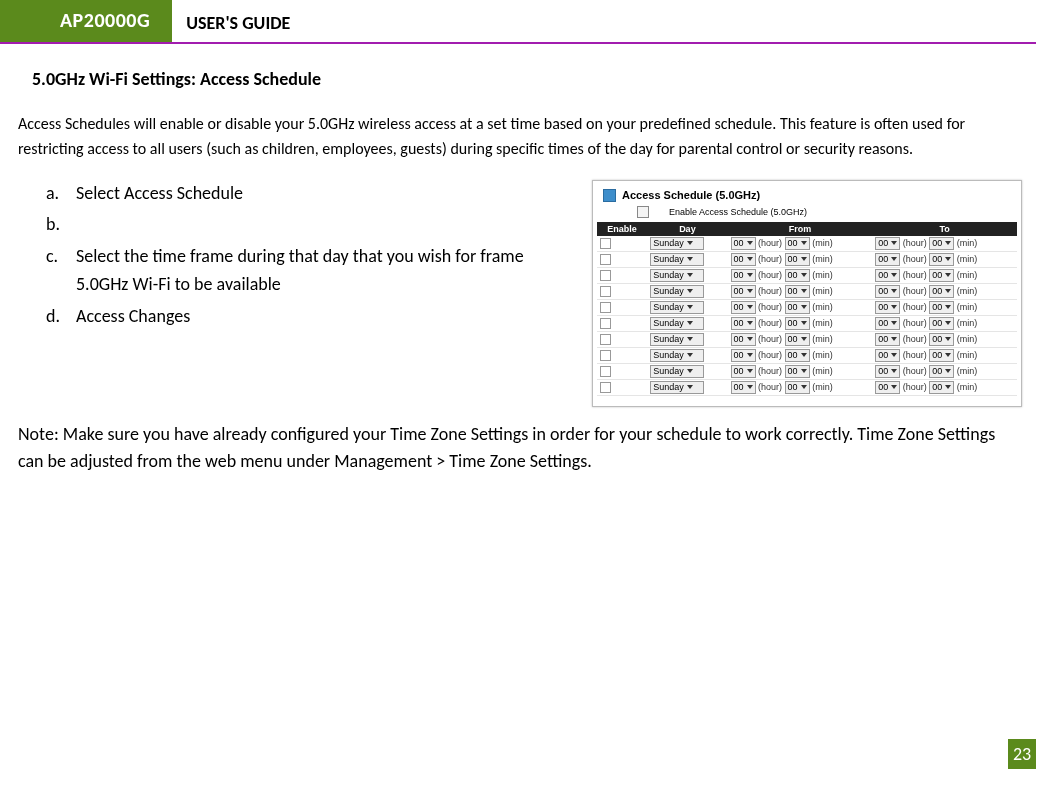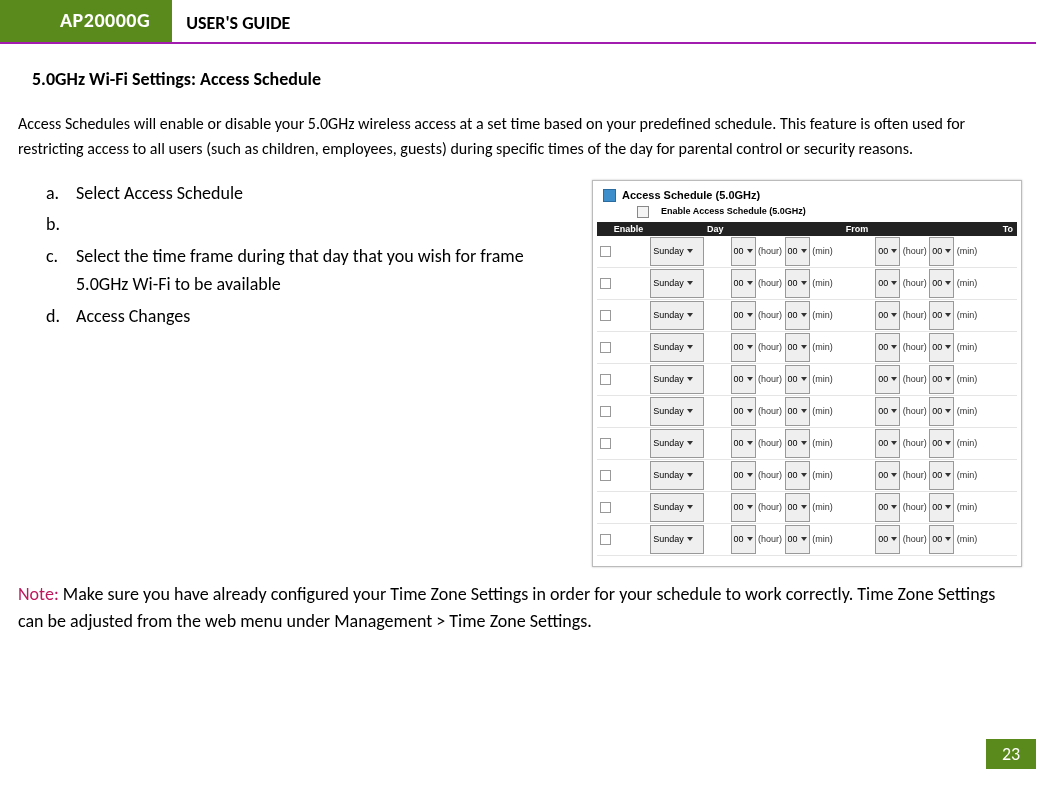--- a/index.html
+++ b/index.html
@@ -9,37 +9,37 @@
   .guide-title{font-weight:700;font-size:18px;padding:12px 0 8px 14px}
   .content{padding:24px 32px 0 18px}
   .section-title{font-weight:700;font-size:18px;margin:0 0 22px 14px}
   .intro{font-size:16px;line-height:1.55;margin:0 12px 18px 0}
   .columns{display:flex;gap:24px;align-items:flex-start}
   .steps{flex:1;font-size:18px;line-height:1.55}
   .steps ol{list-style:none;margin:0;padding:0 0 0 28px}
   .steps li{display:flex;margin:0 0 4px 0}
   .steps li .mk{min-width:30px}
   .note-wrap{font-size:18px;line-height:1.55;margin-top:14px}
-  .note-label{color:#be185d}
+  .note-label{color:#000000}
   .shot{width:420px;border:1px solid #bbb;background:#fff;box-shadow:0 0 2px rgba(0,0,0,.25);padding:6px 4px 10px 4px;font-family:Arial,sans-serif}
   .shot-title-row{display:flex;align-items:flex-start;gap:6px;padding:2px 6px 4px}
   .shot-check{width:11px;height:11px;background:#3e8ecb;border:1px solid #2a6ca0}
   .shot-title{font-weight:700;font-size:11px}
   .shot-desc{font-size:9px;color:#444;padding:0 6px 8px;line-height:1.25}
-  .shot-enable{display:flex;gap:12px;padding:0 0 4px 40px;font-size:9px;font-weight:700}
+  .shot-enable{display:flex;align-items:center;gap:20px;padding:0 0 4px 40px;font-size:9px;font-weight:400}
   .shot-enable .cb{width:10px;height:10px;border:1px solid #888;background:#f4f4f4}
   table.sched{width:100%;border-collapse:collapse;font-size:9px}
-  table.sched thead th{background:#222;color:#fff;font-weight:700;text-align:right;padding:2px 4px}
+  table.sched thead th{background:#222;color:#fff;font-weight:700;text-align:center;padding:2px 4px}
   table.sched td{padding:1px 3px;border-bottom:1px solid #e5e5e5;white-space:nowrap}
   .cb2{display:inline-block;width:9px;height:9px;border:1px solid #999;background:#fff;vertical-align:middle}
-  .sel{display:inline-block;border:1px solid #999;background:#efefef;padding:8px 2px;font-size:9px;line-height:11px}
+  .sel{display:inline-block;border:1px solid #999;background:#efefef;padding:0 2px;font-size:9px;line-height:11px}
   .sel.day{min-width:48px}
   .arrow{display:inline-block;width:0;height:0;border-left:3px solid transparent;border-right:3px solid transparent;border-top:4px solid #333;margin-left:3px;vertical-align:middle}
   .unit{color:#333}
-  .page-num{position:absolute;right:18px;bottom:22px;background:#5b8a1c;color:#fff;font-size:18px;width:50px;height:30px;display:flex;align-items:center;justify-content:center}
+  .page-num{position:absolute;right:18px;bottom:22px;background:#5b8a1c;color:#fff;font-size:18px;width:28px;height:30px;display:flex;align-items:center;justify-content:center}
 </style>
 </head>
 <body>
 
 <div class="page">
   <div class="header">
     <div class="model-badge">AP20000G</div>
     <div class="guide-title">USER'S GUIDE</div>
   </div>
 

